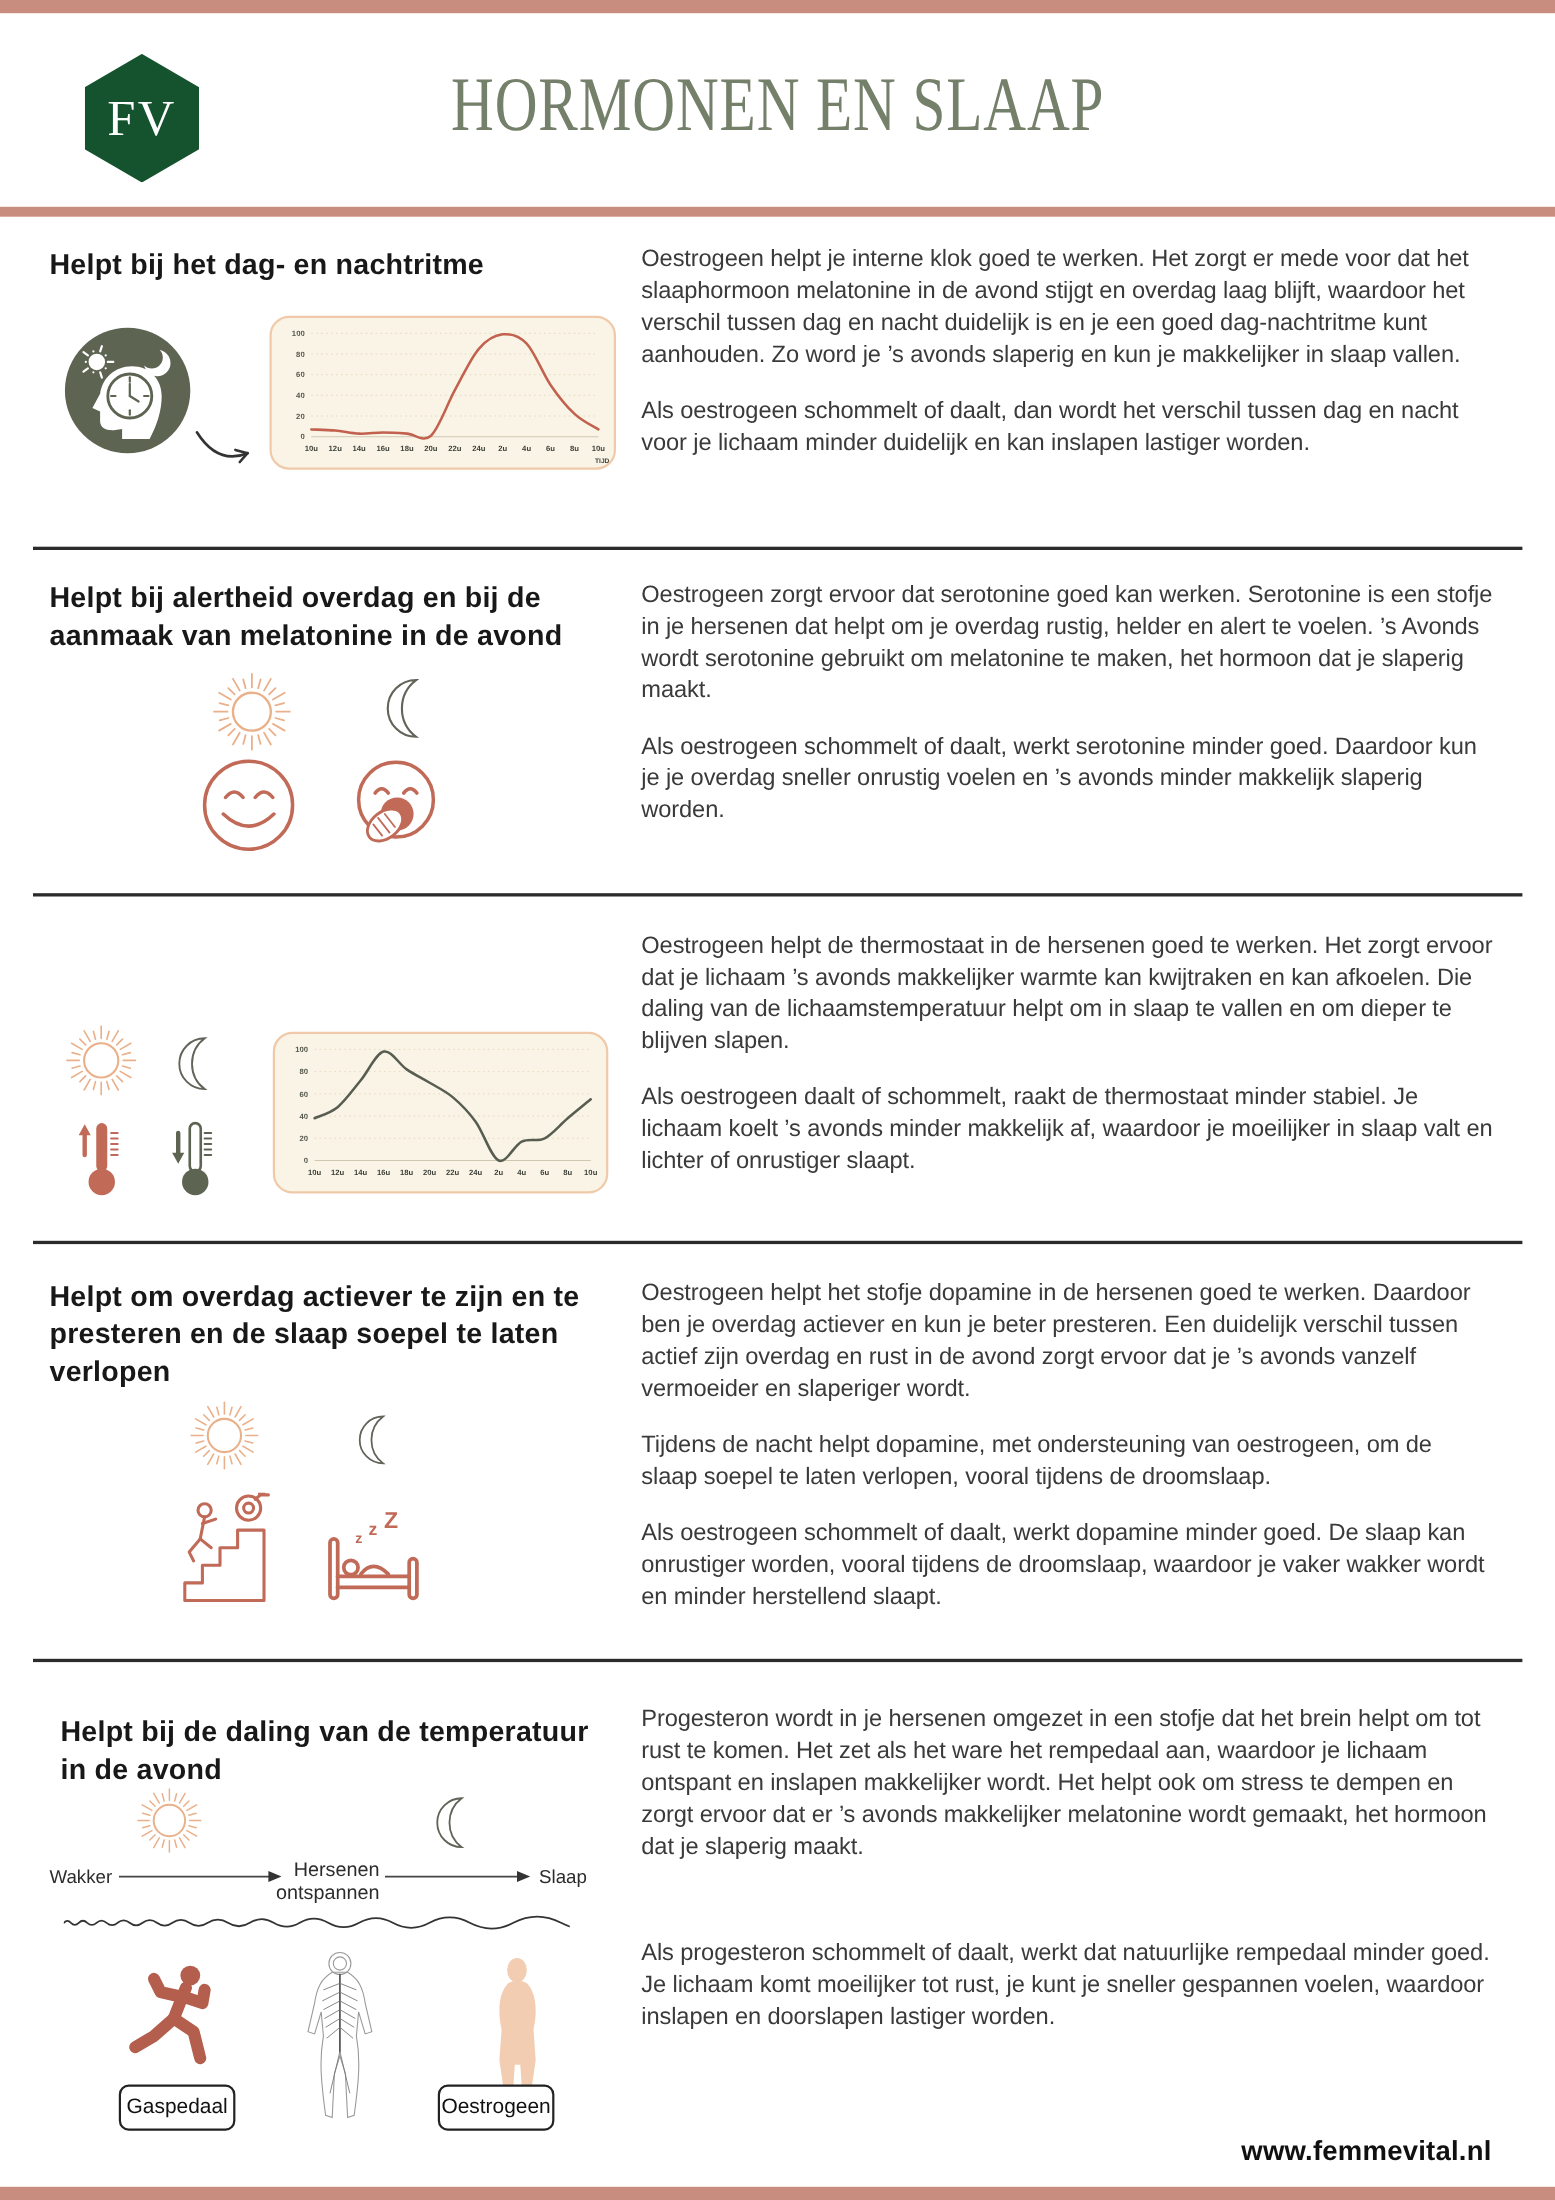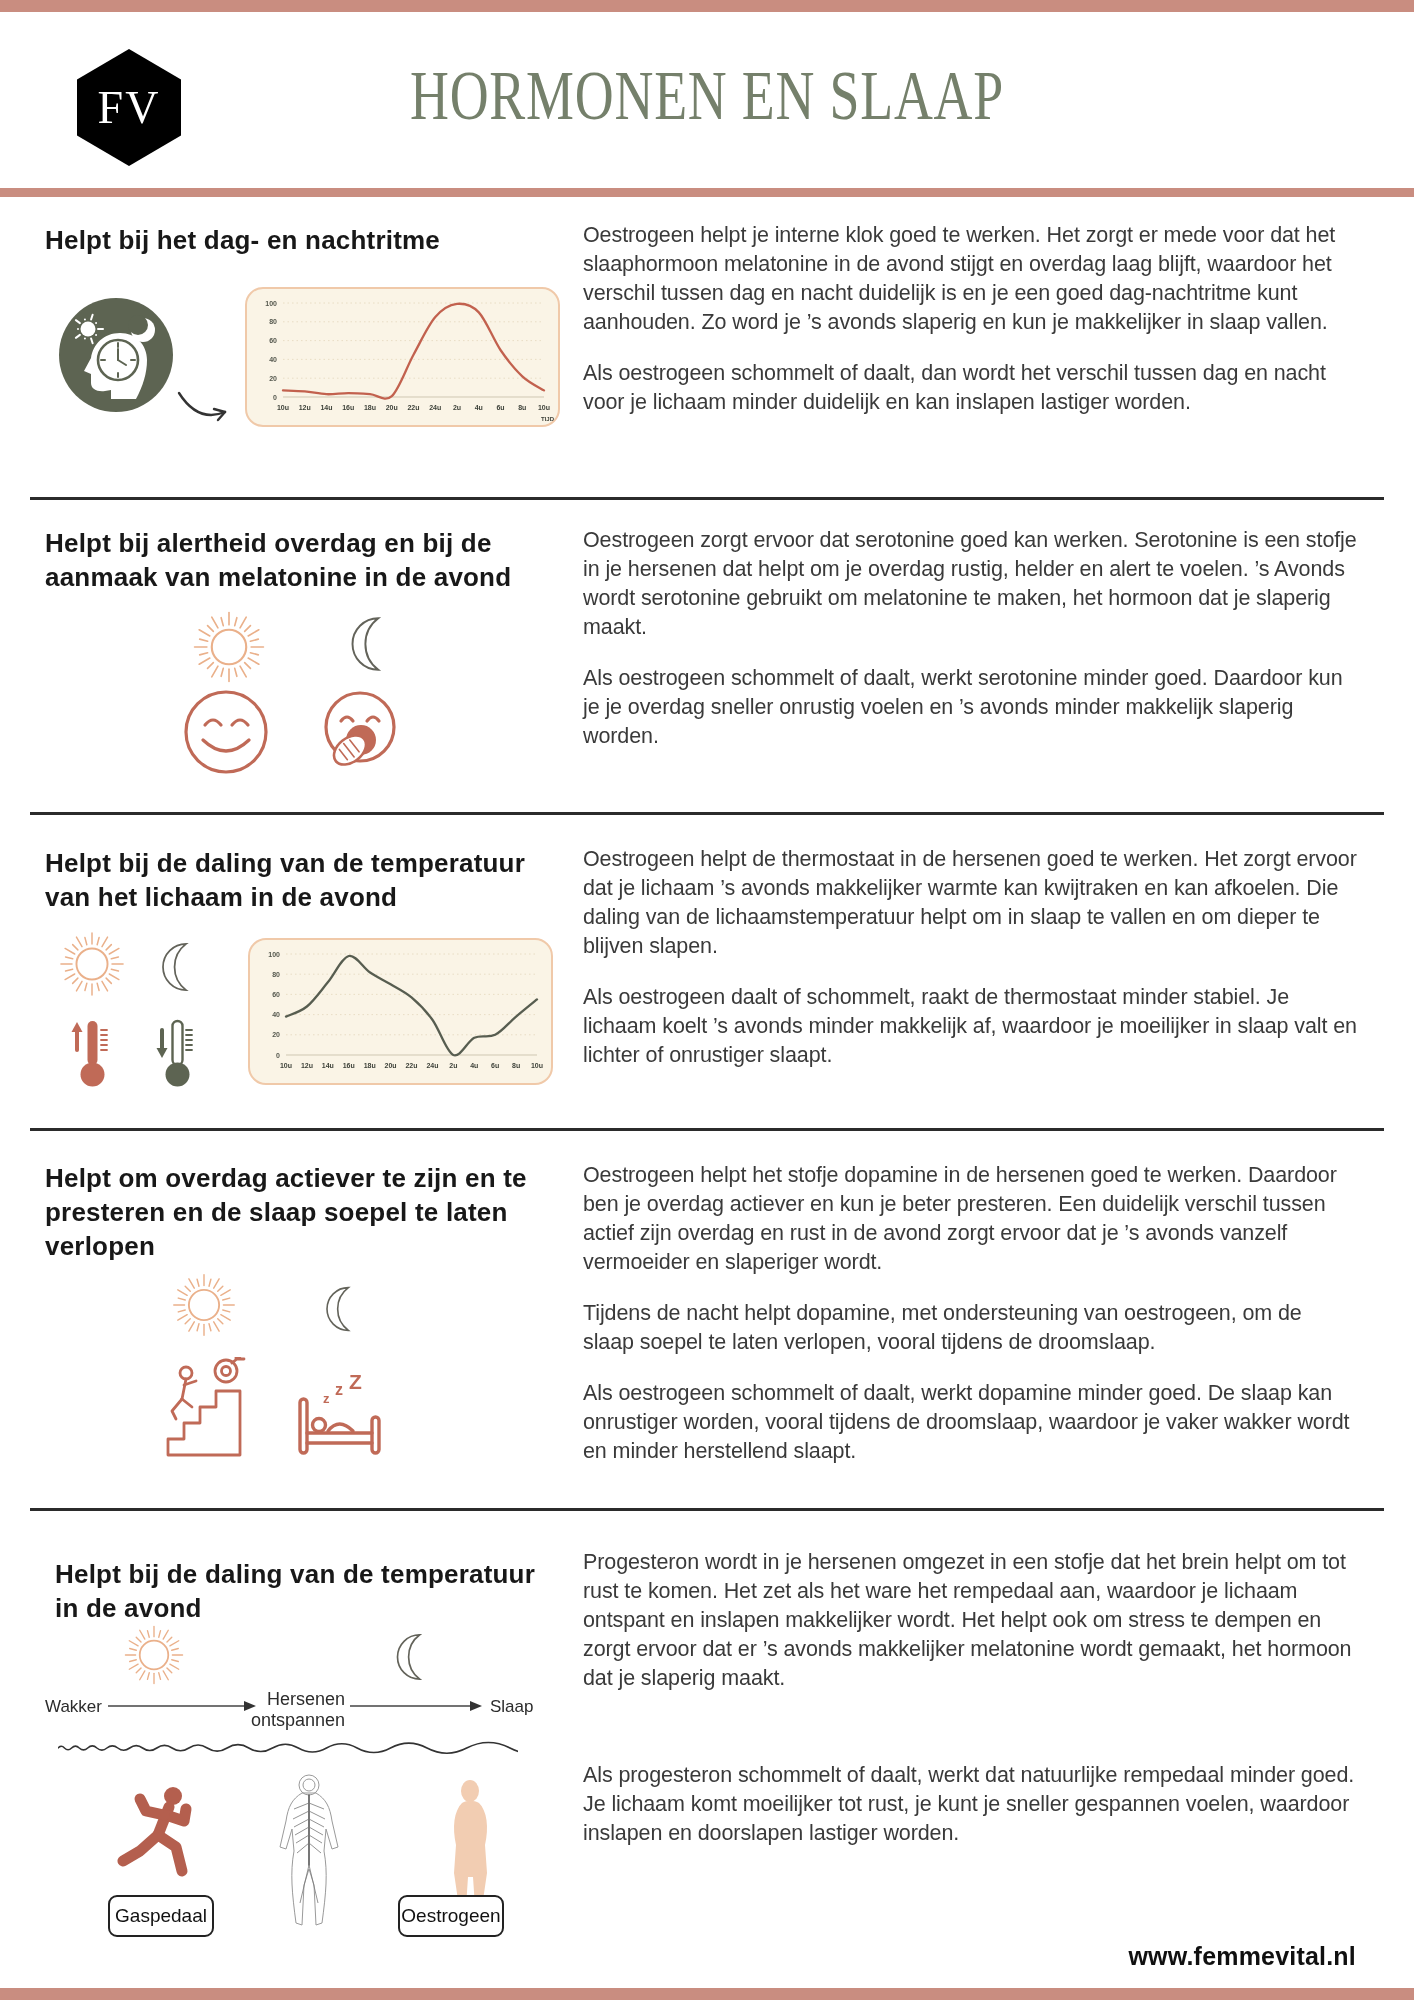--- a/index.html
+++ b/index.html
@@ -9,21 +9,21 @@
     font-family:"Liberation Sans", sans-serif; color:#3a3a3a;
   }
   .abs { position:absolute; }
   .bar { width:100%; height:12px; background:#c98d80; }
   .bar-thin { width:100%; height:9px; background:#c98d80; }
 
   
   .header { position:relative; height:176px; }
   .hexagon {
     position:absolute; left:77px; top:37px; width:104px; height:117px;
-    background:#000000;
+    background:#14532d;
     clip-path:polygon(50% 0%, 100% 26%, 100% 74%, 50% 100%, 0% 74%, 0% 26%);
     display:flex; align-items:center; justify-content:center;
   }
   .hexagon span {
     font-family:"Liberation Serif", serif; color:#ffffff;
     font-size:46px; font-weight:400; letter-spacing:2px;
   }
   .page-title {
     position:absolute; left:0; right:0; top:44px; text-align:center;
     font-family:"Liberation Serif", serif; font-weight:400;
@@ -218,21 +218,20 @@
 
   <div class="right-col" style="top:26px;">
     <p>Oestrogeen zorgt ervoor dat serotonine goed kan werken. Serotonine is een stofje in je hersenen dat helpt om je overdag rustig, helder en alert te voelen. ’s Avonds wordt serotonine gebruikt om melatonine te maken, het hormoon dat je slaperig maakt.</p>
     <p>Als oestrogeen schommelt of daalt, werkt serotonine minder goed. Daardoor kun je je overdag sneller onrustig voelen en ’s avonds minder makkelijk slaperig worden.</p>
   </div>
 </section>
 
 <div class="divider"></div>
 
 <section style="height:313px;">
-  <h2 class="sec-heading" style="top:31px; width:500px;">Helpt bij de daling van de temperatuur van het lichaam in de avond</h2>
 
   <svg class="abs sun" style="left:55px; top:112px;" width="74" height="74" viewBox="0 0 100 100">
     <circle cx="50" cy="50" r="21" fill="none" stroke="#eab08a" stroke-width="2.6"></circle>
     <g class="rays">
         <line x1="77" y1="50" x2="92" y2="50" stroke="#eab08a" stroke-width="2" stroke-linecap="round"></line>
         <line x1="76.07999730980484" y1="56.98811421776806" x2="85.73925557269553" y2="59.57630466879327" stroke="#eab08a" stroke-width="2" stroke-linecap="round"></line>
         <line x1="73.38268590217984" y1="63.5" x2="86.37306695894642" y2="71" stroke="#eab08a" stroke-width="2" stroke-linecap="round"></line>
         <line x1="69.09188309203678" y1="69.09188309203678" x2="76.16295090390226" y2="76.16295090390226" stroke="#eab08a" stroke-width="2" stroke-linecap="round"></line>
         <line x1="63.5" y1="73.38268590217984" x2="71" y2="86.37306695894642" stroke="#eab08a" stroke-width="2" stroke-linecap="round"></line>
         <line x1="56.98811421776806" y1="76.07999730980484" x2="59.57630466879327" y2="85.73925557269553" stroke="#eab08a" stroke-width="2" stroke-linecap="round"></line>

